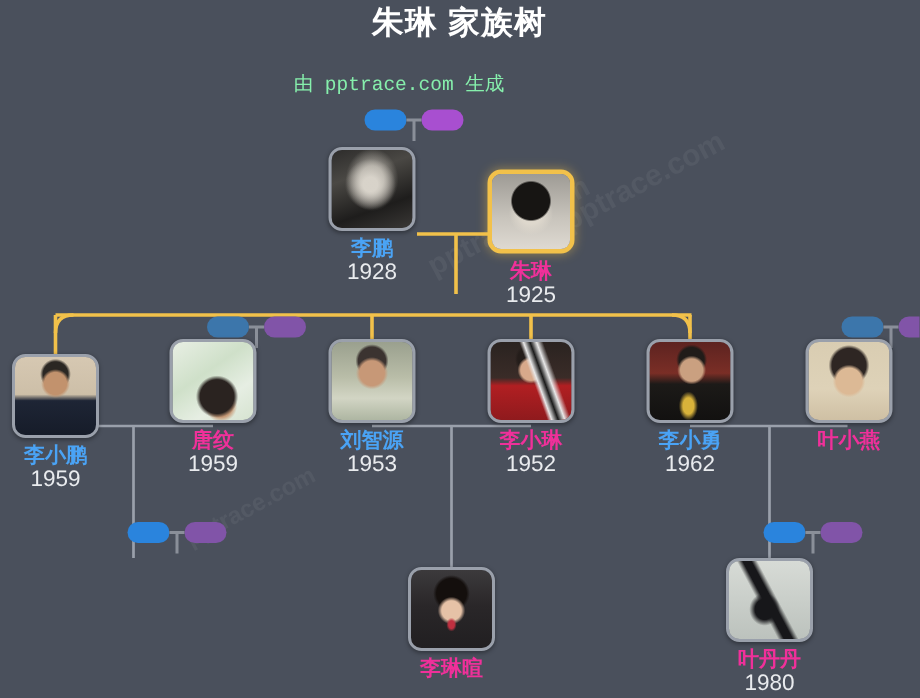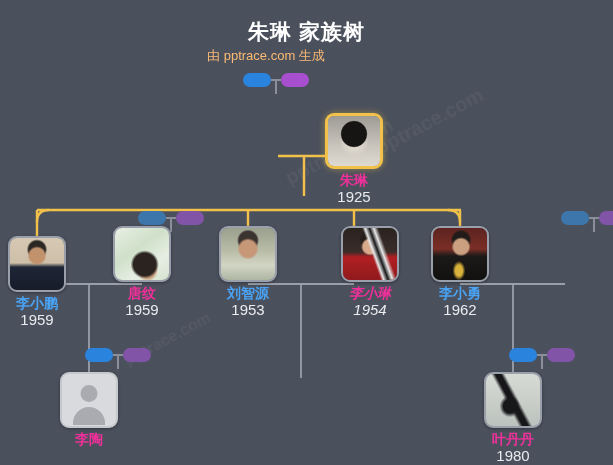--- a/index.html
+++ b/index.html
@@ -7,27 +7,27 @@
     width:613px;height:465px;
     background:#4a505c;
     font-family:"Liberation Sans","DejaVu Sans",sans-serif;
     overflow:hidden;
     position:relative;
   }
   #stage{position:absolute;inset:0;width:613px;height:465px;overflow:hidden;}
 
   
   .title{
-    position:absolute;left:0;top:18px;width:613px;text-align:center;
+    position:absolute;left:0;top:1px;width:613px;text-align:center;
     font-size:21px;font-weight:bold;color:#ffffff;letter-spacing:1px;
     white-space:nowrap;
   }
   .subtitle{
     position:absolute;left:0;top:47px;width:532px;text-align:center;
-    font-size:13px;color:#fdba74;white-space:nowrap;
+    font-size:13px;color:#86efac;white-space:nowrap;font-family:Liberation Mono, monospace;
   }
 
   
   .watermark{
     position:absolute;
     color:rgba(255,255,255,.055);
     font-size:20px;font-weight:bold;
     transform:rotate(-28deg);
     white-space:nowrap;
     pointer-events:none;
@@ -154,20 +154,30 @@
     <div class="pill female dim"></div>
   </div>
 
   <div class="badge-pair" style="left:509px;top:348px;">
     <div class="pill male"></div>
     <div class="badge-link"></div>
     <div class="badge-stem"></div>
     <div class="pill female dim"></div>
   </div>
 
+  <div class="node" style="left:218px;top:98px;width:60px;">
+    <div class="photo">
+      <div class="ph-inner" style="background:
+             radial-gradient(circle at 48% 44%, #c9c4bc 0 12%, rgba(201,196,188,0) 42%),
+             linear-gradient(160deg,#2d2c2b 0%,#4a4844 32%,#1e1d1c 70%,#3a3836 100%);"></div>
+      <div class="ph-inner" style="background:radial-gradient(ellipse at 50% 38%,rgba(225,220,210,.62) 0 20%,rgba(0,0,0,0) 46%);"></div>
+    </div>
+    <div class="nm m">李鹏</div>
+    <div class="yr">1928</div>
+  </div>
 
   <div class="node" style="left:324px;top:113px;width:60px;">
     <div class="photo focal">
       <div class="ph-inner" style="background:
              radial-gradient(circle at 50% 36%, #171513 0 30%, rgba(23,21,19,0) 33%),
              radial-gradient(ellipse at 50% 52%, #ded8cd 0 20%, rgba(222,216,205,0) 40%),
              linear-gradient(180deg,#9e9b95 0%,#c9c5bd 60%,#ded9d1 100%);"></div>
     </div>
     <div class="nm f">朱琳</div>
     <div class="yr">1925</div>
@@ -199,54 +209,67 @@
     <div class="photo">
       <div class="ph-inner" style="background:
              radial-gradient(circle at 50% 40%, #c79877 0 20%, rgba(199,152,119,0) 26%),
              radial-gradient(circle at 50% 24%, #3b3330 0 19%, rgba(59,51,48,0) 23%),
              linear-gradient(180deg,#9aa08e 0%,#b9bda8 45%,#d2d5c4 72%,#aeb6a2 100%);"></div>
     </div>
     <div class="nm m">刘智源</div>
     <div class="yr">1953</div>
   </div>
 
-  <div class="node" style="left:340px;top:226px;width:60px;font-style:italic;">
+  <div class="node" style="left:324px;top:226px;width:60px;">
     <div class="photo">
       <div class="ph-inner" style="background:
              radial-gradient(circle at 50% 36%, #d8a98b 0 16%, rgba(216,169,139,0) 21%),
              radial-gradient(circle at 50% 22%, #241d1a 0 18%, rgba(36,29,26,0) 22%),
              linear-gradient(180deg,#2a2320 0%,#3a2c28 46%,#b11f22 56%,#8f1a1d 100%);"></div>
       <div class="ph-inner" style="background:linear-gradient(70deg,rgba(0,0,0,0) 52%,#e8e8e8 56%,#1a1a1a 62%,#e8e8e8 68%,rgba(0,0,0,0) 74%);"></div>
     </div>
     <div class="nm f">李小琳</div>
-    <div class="yr">1954</div>
+    <div class="yr">1952</div>
   </div>
 
   <div class="node" style="left:430px;top:226px;width:60px;">
     <div class="photo">
       <div class="ph-inner" style="background:
              radial-gradient(circle at 52% 36%, #caa080 0 17%, rgba(202,160,128,0) 22%),
              radial-gradient(circle at 52% 23%, #211c19 0 17%, rgba(33,28,25,0) 21%),
              linear-gradient(180deg,#5d2320 0%,#7a2e26 40%,#1c1a18 54%,#121110 100%);"></div>
       <div class="ph-inner" style="background:radial-gradient(ellipse at 48% 82%, #d8b23a 0 9%, rgba(216,178,58,0) 16%);"></div>
     </div>
     <div class="nm m">李小勇</div>
     <div class="yr">1962</div>
   </div>
 
-
-  <div class="node" style="left:59px;top:372px;width:60px;">
-    <div class="photo blank">
-      <div class="avatar-head"></div>
-      <div class="avatar-body"></div>
-    </div>
-    <div class="nm f">李陶</div>
+  <div class="node" style="left:536px;top:226px;width:60px;">
+    <div class="photo">
+      <div class="ph-inner" style="background:
+             radial-gradient(circle at 50% 50%, #dcb995 0 23%, rgba(220,185,149,0) 29%),
+             radial-gradient(circle at 50% 30%, #2e2623 0 25%, rgba(46,38,35,0) 30%),
+             linear-gradient(180deg,#d9cdb2 0%,#ded2b8 60%,#cfc0a4 100%);"></div>
+    </div>
+    <div class="nm f">叶小燕</div>
     <div class="yr"></div>
   </div>
 
+
+  <div class="node" style="left:271px;top:378px;width:60px;">
+    <div class="photo">
+      <div class="ph-inner" style="background:
+             radial-gradient(ellipse at 50% 52%, #e6c2a7 0 17%, rgba(230,194,167,0) 24%),
+             radial-gradient(circle at 50% 30%, #140f0d 0 22%, rgba(20,15,13,0) 27%),
+             linear-gradient(180deg,#3c3a3c 0%,#2a2729 45%,#211f21 100%);"></div>
+      <div class="ph-inner" style="background:radial-gradient(ellipse at 50% 70%, #c03040 0 5%, rgba(192,48,64,0) 9%);"></div>
+    </div>
+    <div class="nm f">李琳暄</div>
+    <div class="yr"></div>
+  </div>
 
   <div class="node" style="left:483px;top:372px;width:60px;">
     <div class="photo">
       <div class="ph-inner" style="background:
              linear-gradient(180deg,#d7dbd6 0%,#c9cec9 52%,#bcc2bd 100%);"></div>
       <div class="ph-inner" style="background:
              linear-gradient(62deg,rgba(0,0,0,0) 40%,#17171a 45%,#17171a 52%,rgba(0,0,0,0) 57%),
              radial-gradient(ellipse at 44% 62%, #17171a 0 15%, rgba(23,23,26,0) 24%);"></div>
     </div>
     <div class="nm f">叶丹丹</div>

